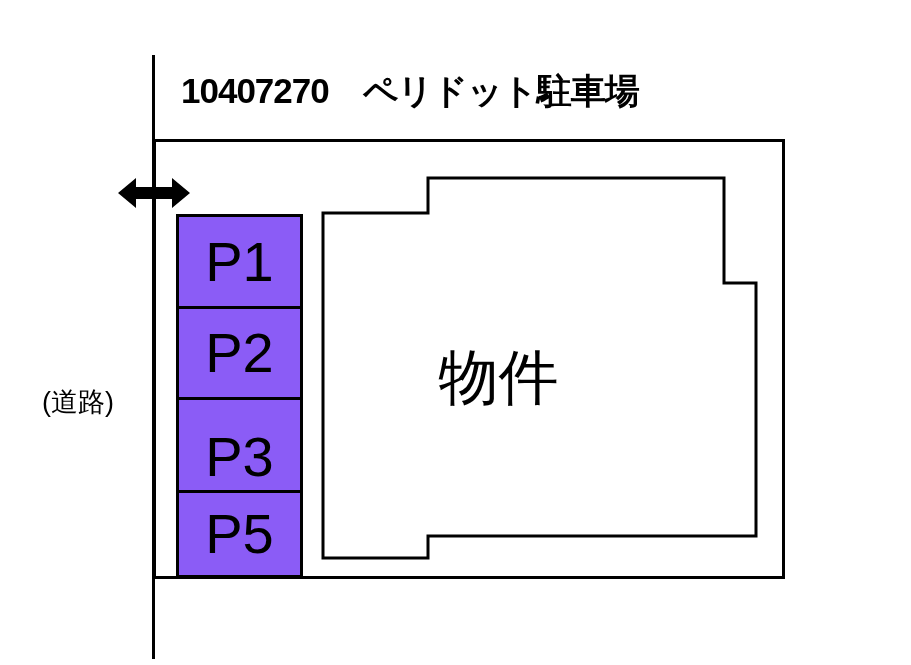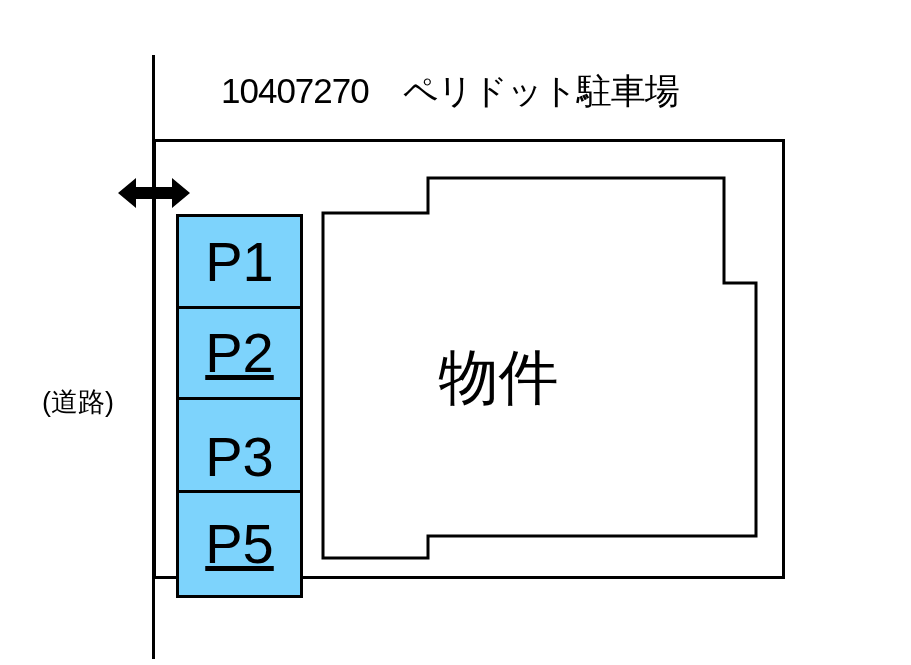--- a/index.html
+++ b/index.html
@@ -21,51 +21,50 @@
     left: 0;
     top: 0;
     width: 911px;
     height: 665px;
   }
   .title {
     position: absolute;
     left: 181px;
     top: 68px;
     font-size: 35px;
-    font-weight: normal;
+    font-weight: bold;
     letter-spacing: -1px;
     white-space: pre;
-    margin-left: 40px;
   }
   .road-label {
     position: absolute;
     left: 42px;
     top: 384px;
     font-size: 27px;
     white-space: pre;
   }
   .pbox {
     position: absolute;
     left: 176px;
     width: 127px;
     box-sizing: border-box;
     border: 3px solid #000000;
-    background: #7dd3fc;
+    background: #8b5cf6;
     display: flex;
     align-items: center;
     justify-content: center;
   }
   .pbox .plabel {
     font-size: 56px;
     line-height: 1;
   }
   .pbox-1 { top: 214px; height: 95px; }
-  .pbox-2 { top: 306px; height: 94px; text-decoration: underline; }
+  .pbox-2 { top: 306px; height: 94px; }
   .pbox-3 { top: 397px; height: 120px; }
-  .pbox-4 { top: 490px; height: 108px; text-decoration: underline; }
+  .pbox-4 { top: 490px; height: 88px; }
   .building-label {
     position: absolute;
     left: 323px;
     top: 347px;
     width: 351px;
     text-align: center;
     font-size: 60px;
     line-height: 62px;
   }
 </style>

